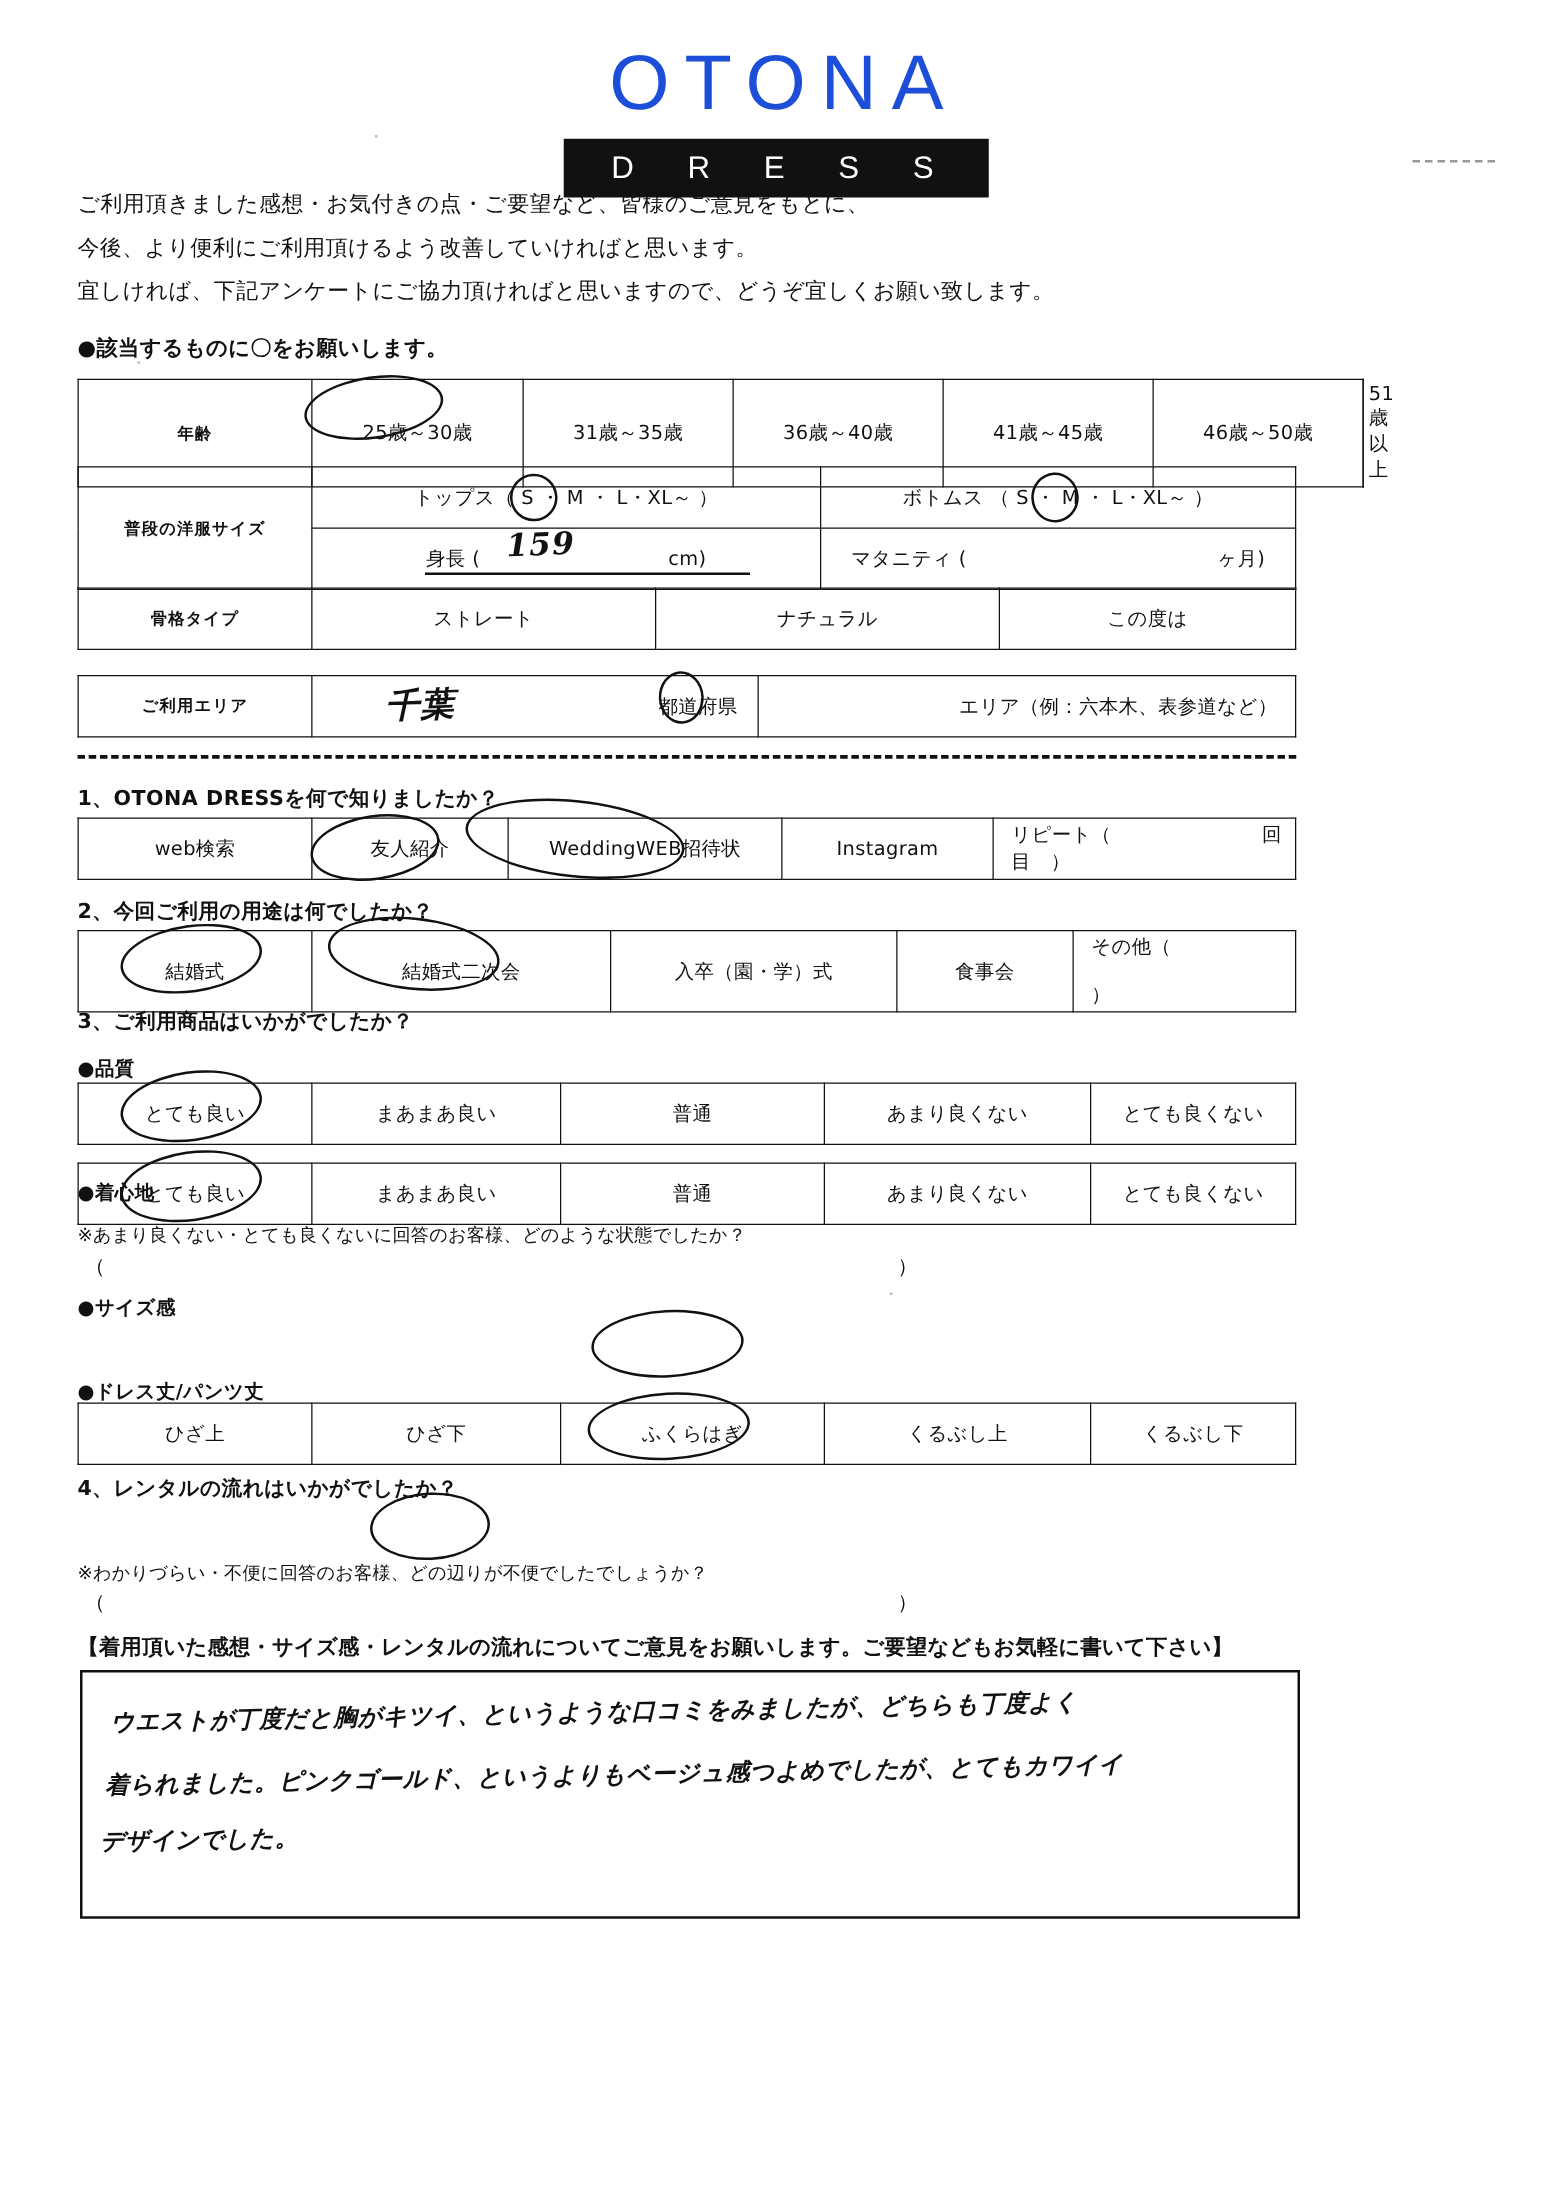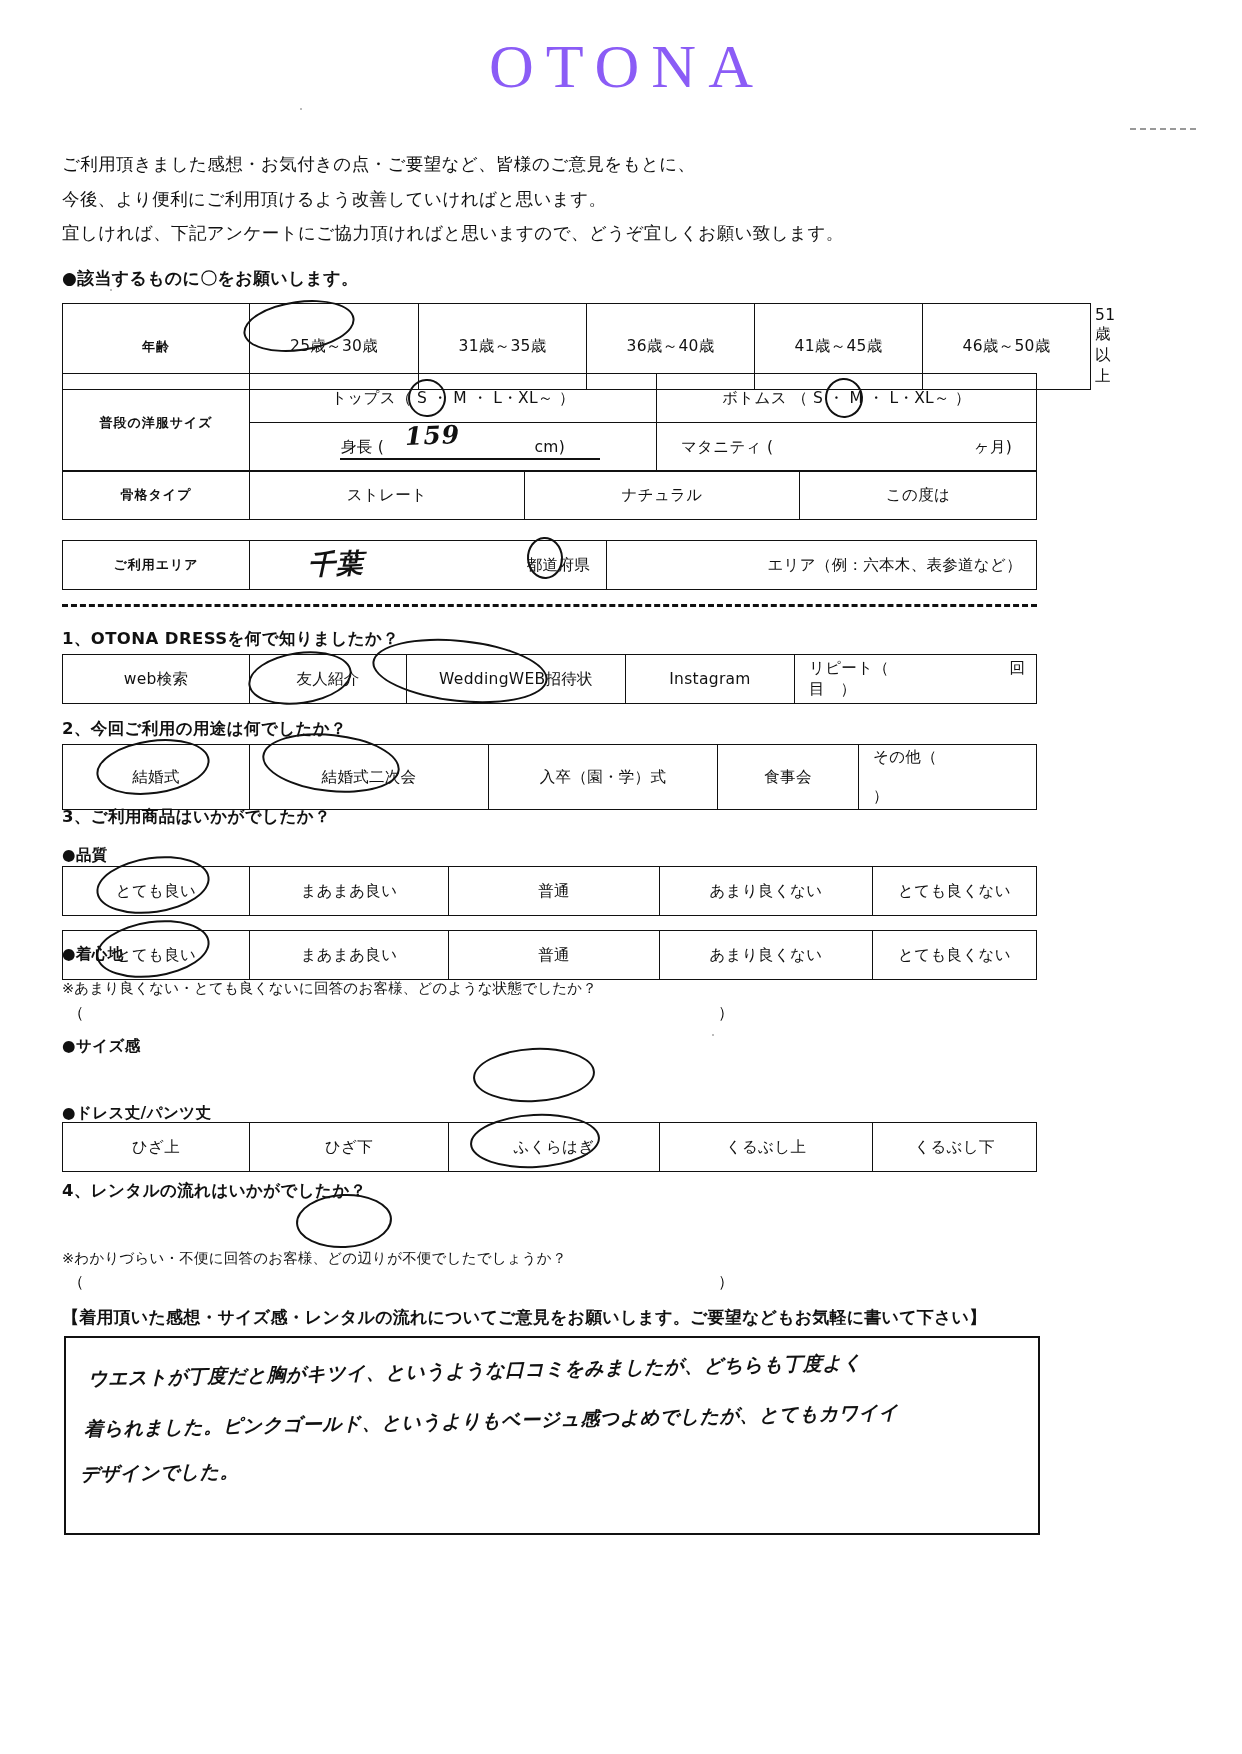--- a/index.html
+++ b/index.html
@@ -9,21 +9,21 @@
     color:#111;
     position:relative;
     overflow:hidden;
   }
   .page{position:relative;width:1242px;height:1754px;background:#fff;}
 
   
   .logo-wrap{position:absolute;left:0;top:34px;width:1242px;text-align:center;}
   .logo-otona{
     font-size:62px;letter-spacing:12px;font-weight:400;
-    font-family:Liberation Serif, serif;color:#8b5cf6;line-height:1.05;
+    font-family:Liberation Sans, sans-serif;color:#1d4ed8;line-height:1.05;
     padding-left:12px;
   }
   .logo-dress{
     display:inline-block;background:#111;color:#fff;
     font-size:25px;letter-spacing:18px;padding:9px 26px 9px 38px;
     margin-top:12px;font-family:"Liberation Sans",sans-serif;
   }
   .corner-dash{position:absolute;right:46px;top:128px;width:66px;border-top:2px dashed #999;}
 
   
@@ -85,20 +85,21 @@
   .underline-scr{position:absolute;border-top:2px solid #111;}
   .speck{position:absolute;width:2px;height:2px;background:#bbb;}
 </style>
 </head>
 <body>
 
 <div class="page">
 
   <div class="logo-wrap">
     <div class="logo-otona">OTONA</div>
+    <div class="logo-dress">D R E S S</div>
   </div>
   <div class="corner-dash"></div>
 
   <div class="intro">
     <p>ご利用頂きました感想・お気付きの点・ご要望など、皆様のご意見をもとに、</p>
     <p>今後、より便利にご利用頂けるよう改善していければと思います。</p>
     <p>宜しければ、下記アンケートにご協力頂ければと思いますので、どうぞ宜しくお願い致します。</p>
   </div>
 
   <div class="bullet-note">●該当するものに〇をお願いします。</div>

